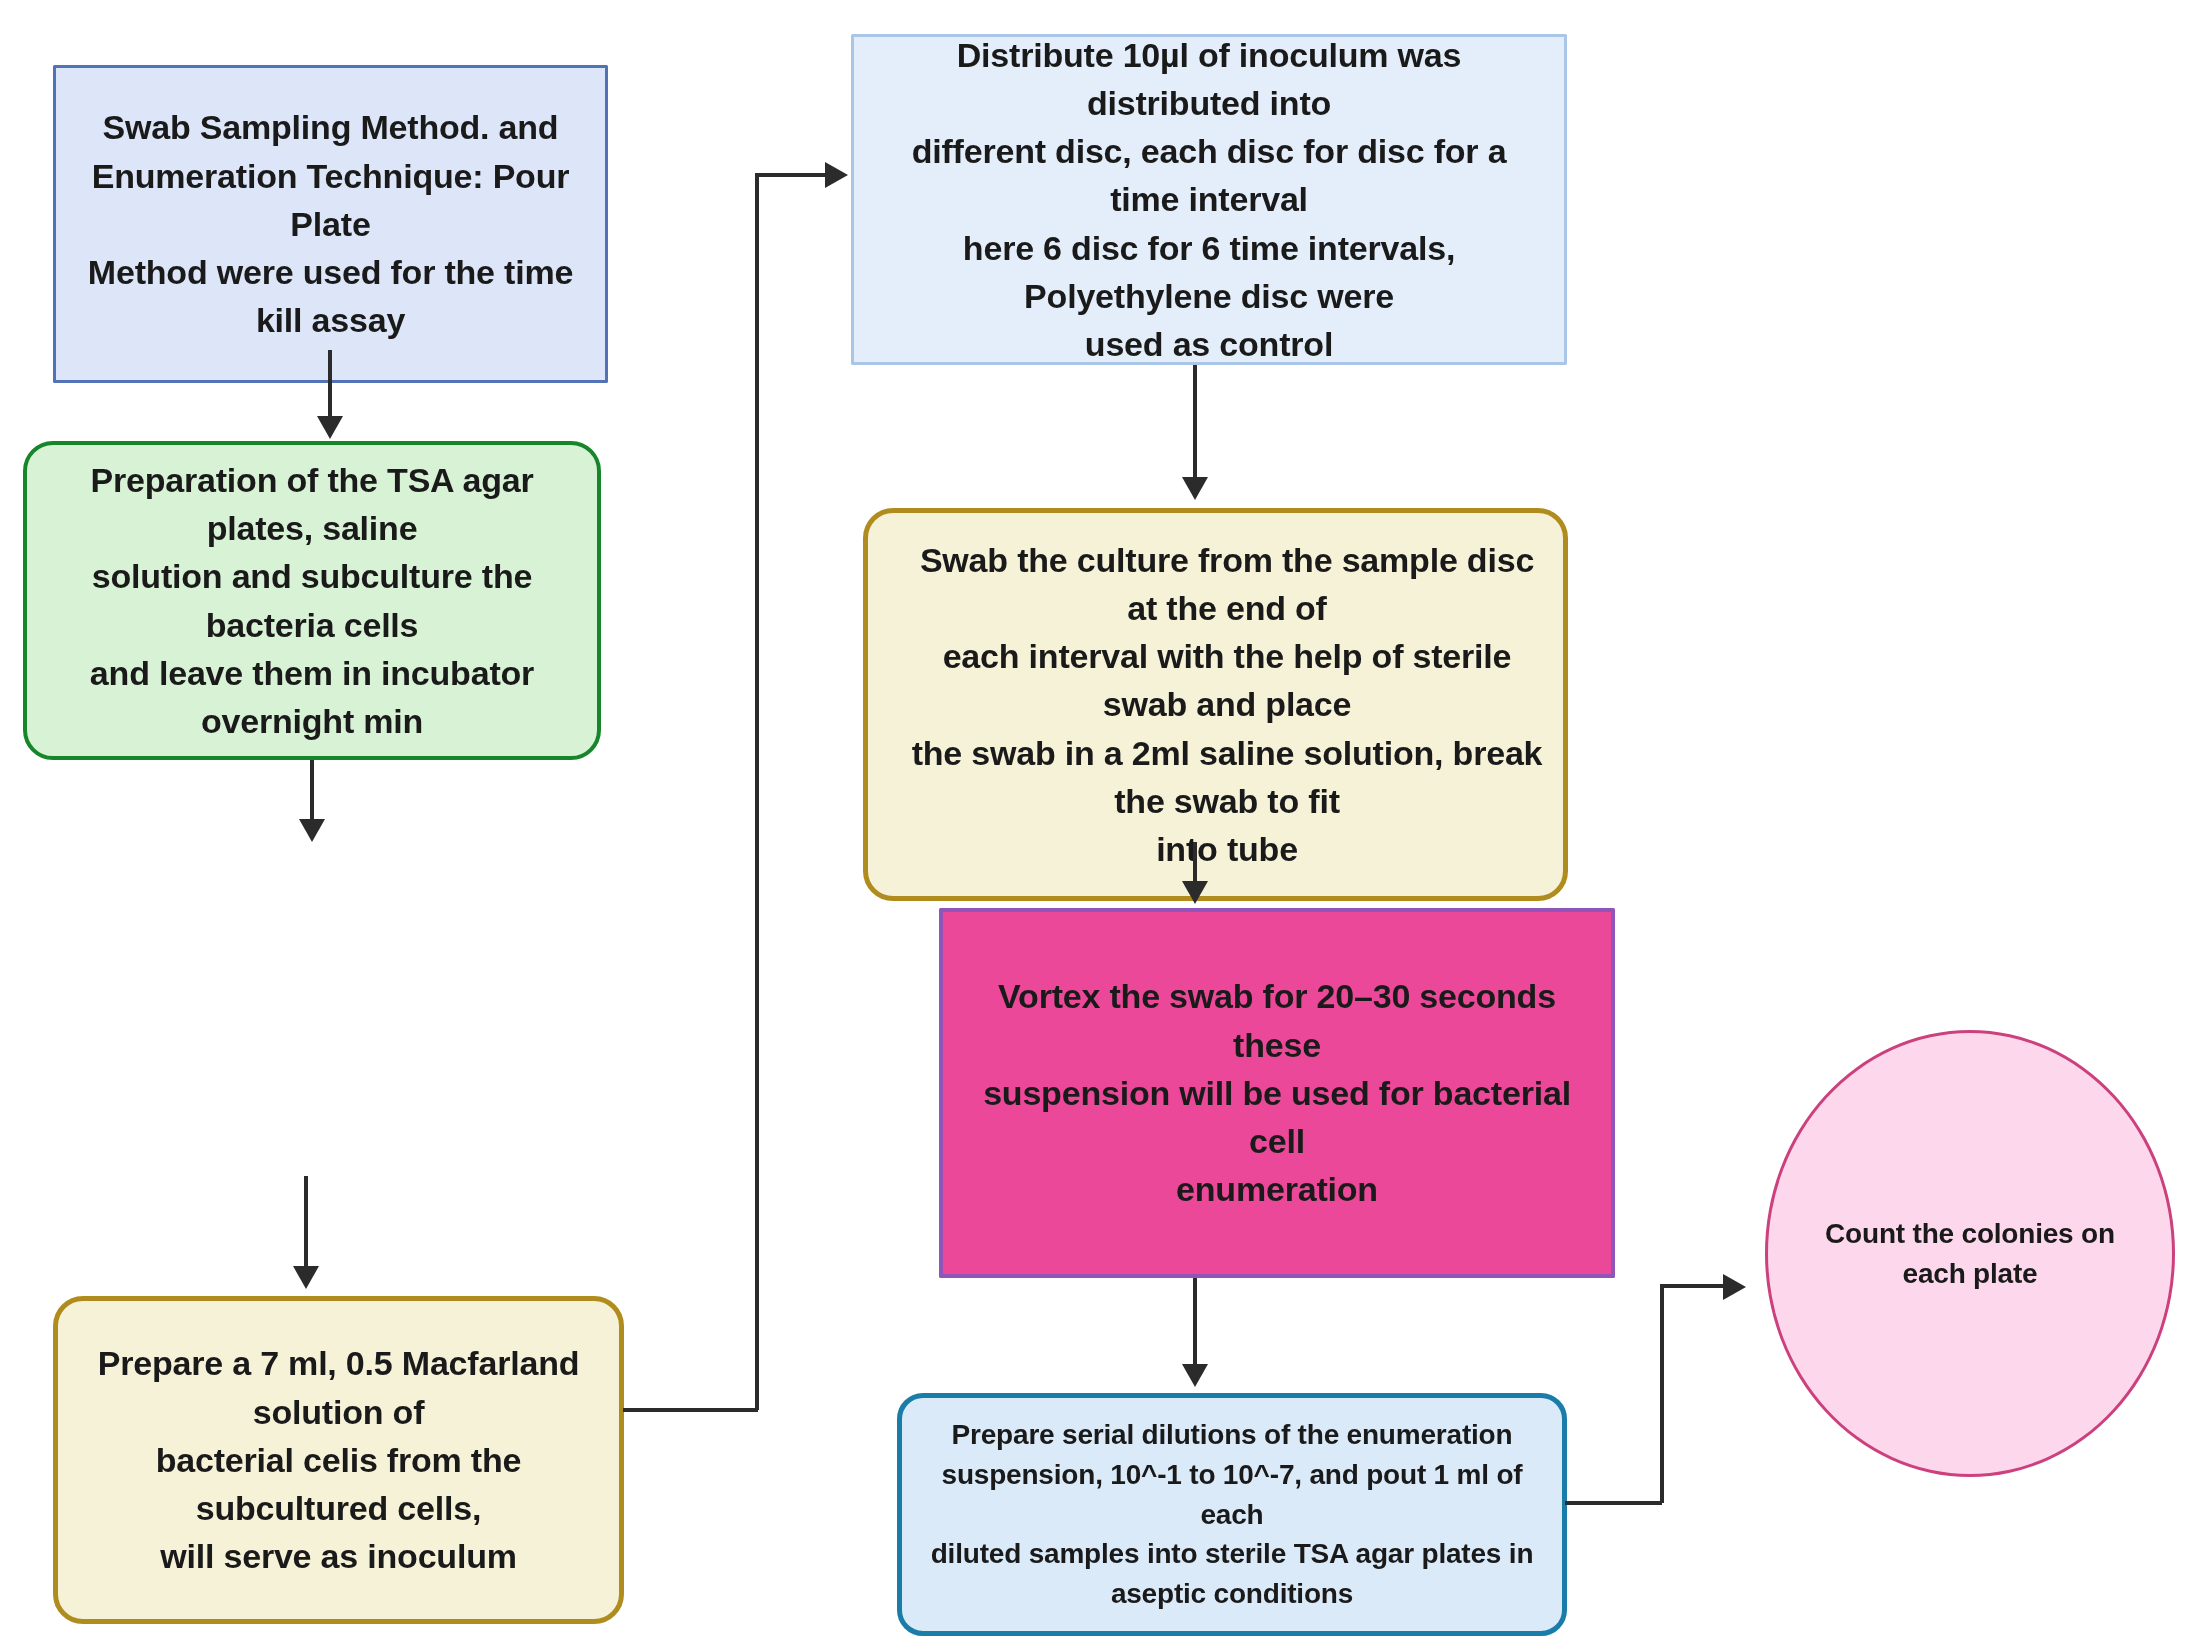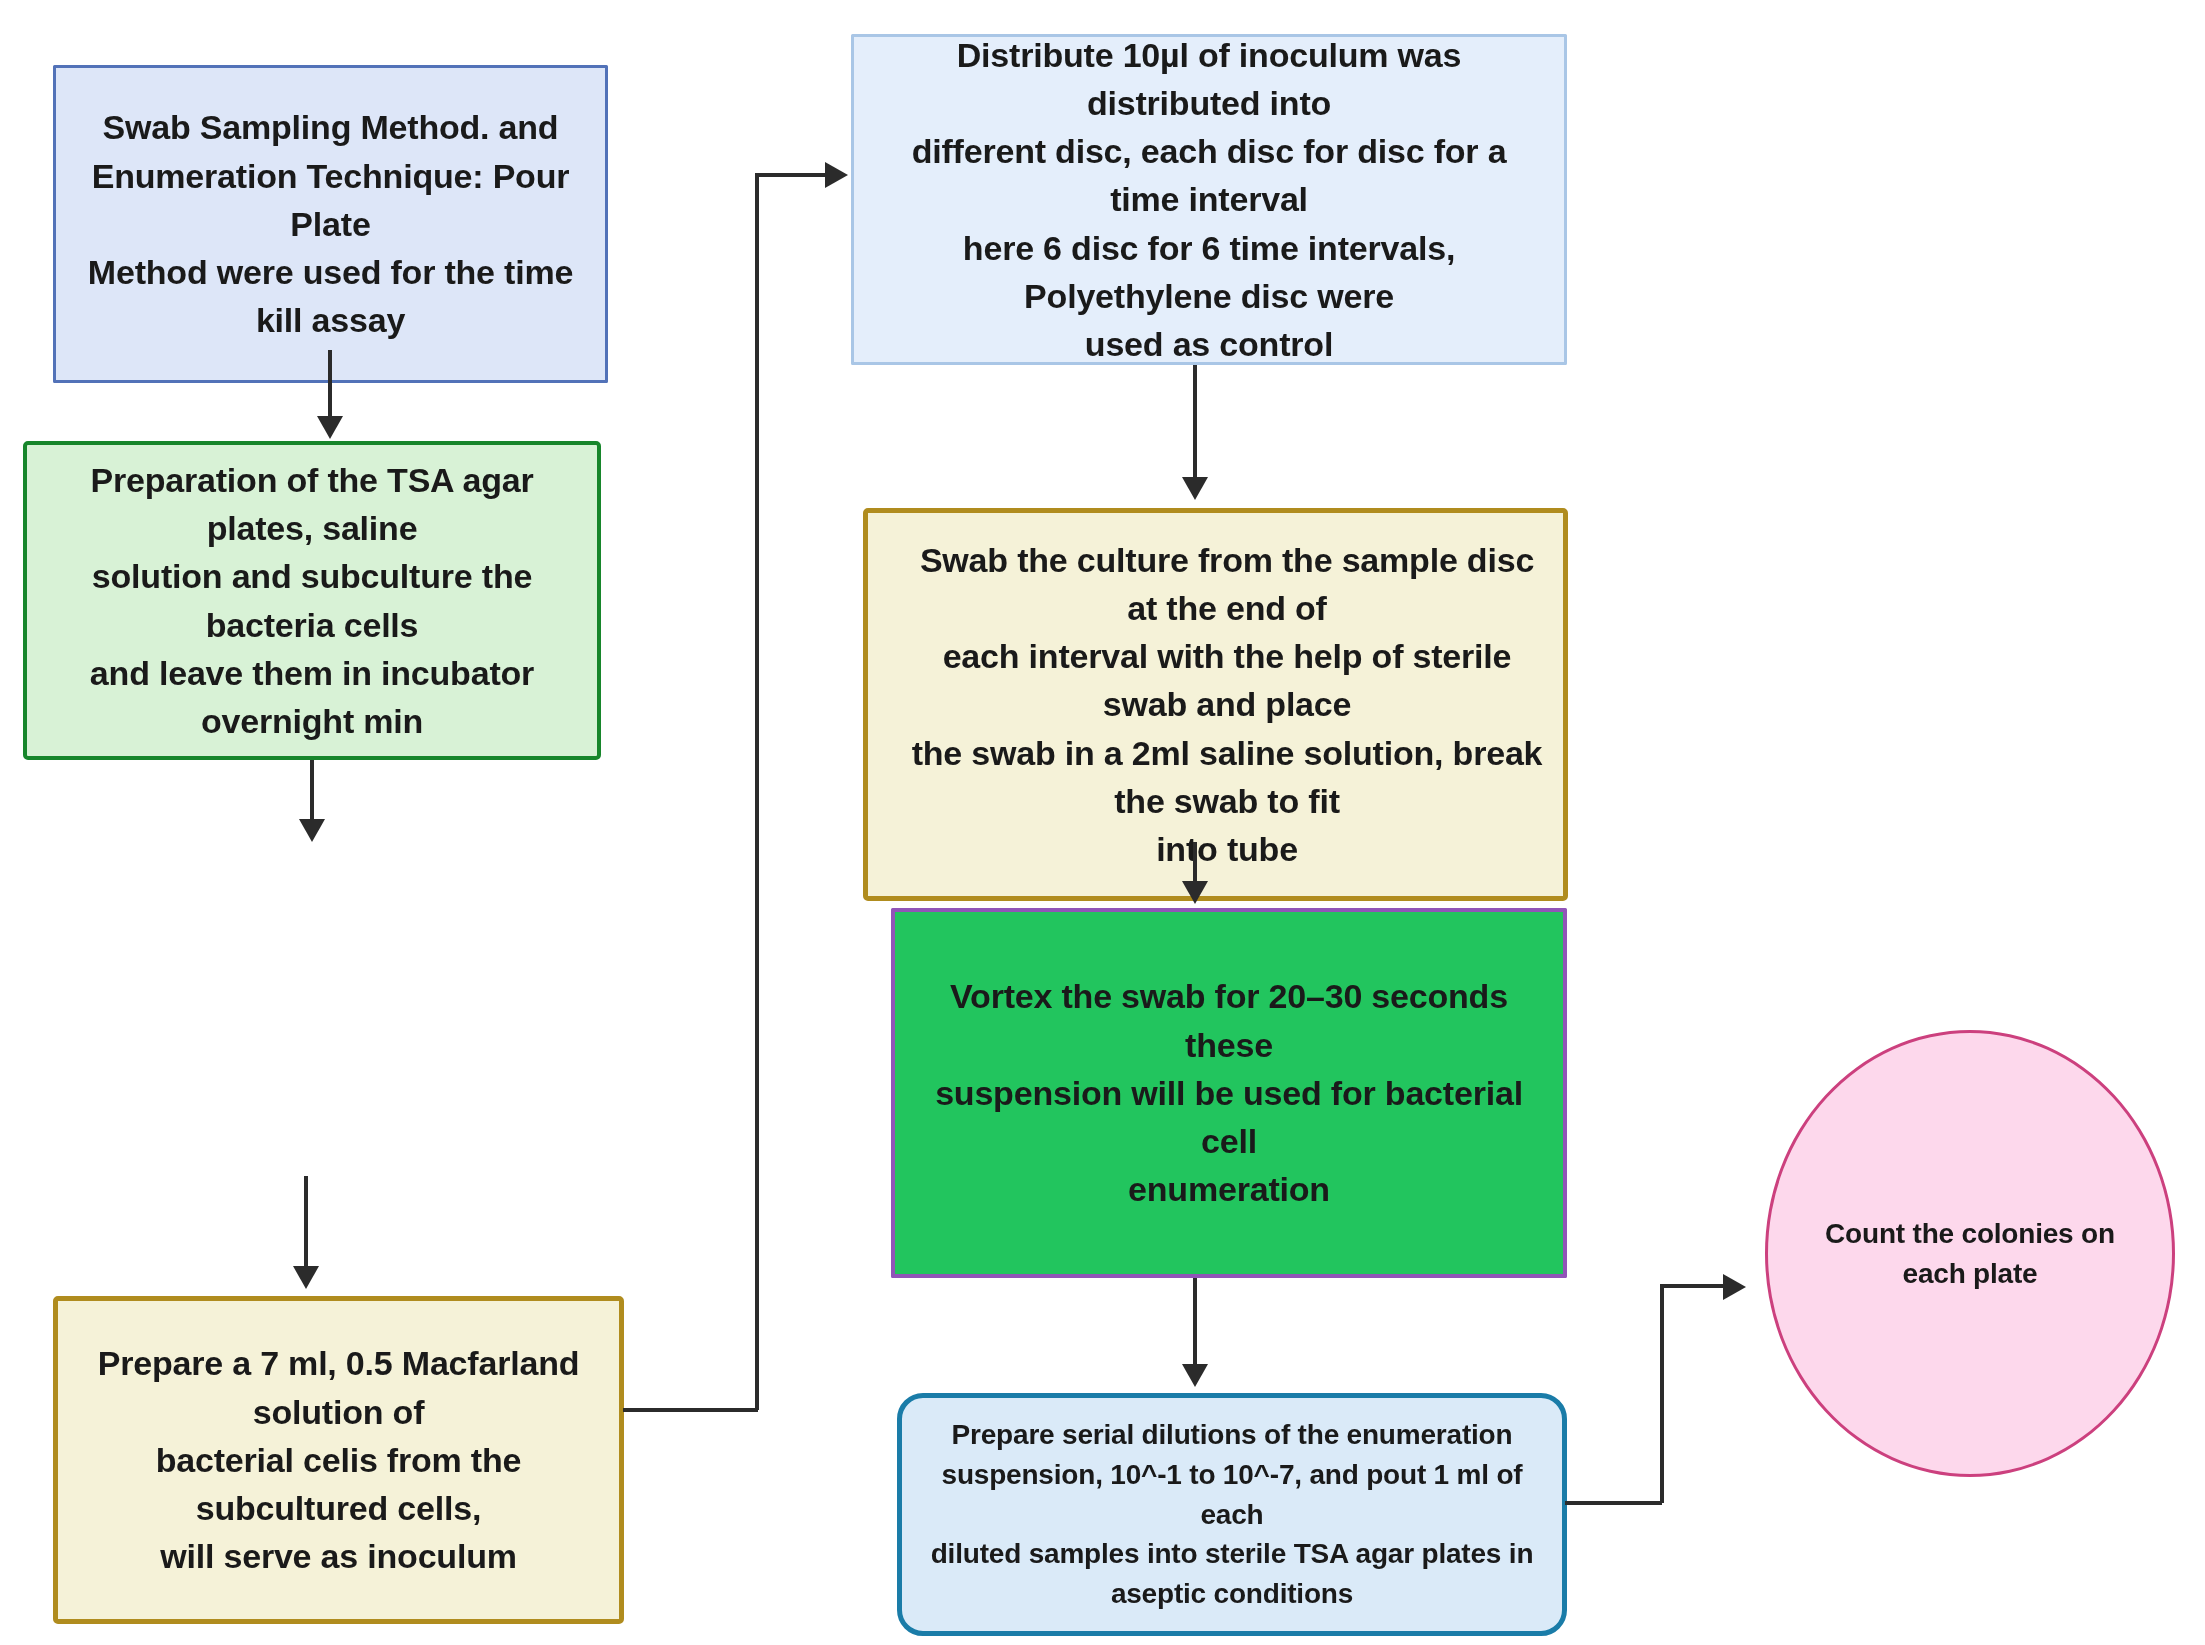--- a/index.html
+++ b/index.html
@@ -33,31 +33,31 @@
     font-size: 34px;
   }
   .node .txt {
     display: block;
     width: 100%;
     white-space: pre-line;
   }
 
   
   .rect        { border-radius: 1.5px; }
-  .rounded     { border-radius: 5px; }
+  .rounded     { border-radius: 30px; }
   .rounded-sm  { border-radius: 26px; }
   .ellipse     { border-radius: 50%; }
 
   
   .c-periwinkle { background:#dde6f8; border:3.8px solid #5272b8; }
   .c-green      { background:#d8f2d6; border:4.6px solid #17862b; }
   .c-lightblue  { background:#dfeaf9; border:3.8px solid #a8c6e8; }
   .c-khaki      { background:#f5f2d8; border:5.3px solid #b08c1e; }
   .c-paleblue   { background:#e4eefb; border:3px solid #a9c6e6; }
-  .c-lilac      { background:#22c55e; border:4.6px solid #9154b8; }
+  .c-lilac      { background:#ec4899; border:4.6px solid #9154b8;margin-left:48px; }
   .c-cyan       { background:#daeaf8; border:5.3px solid #1a7ca8; }
   .c-pink       { background:#fdd8ec; border:3.8px solid #cc407e; }
 
   
   .conn {
     position: absolute;
     background: #2b2b2b;
   }
   .conn.v { width: 3.8px; }
   .conn.h { height: 3.8px; }

